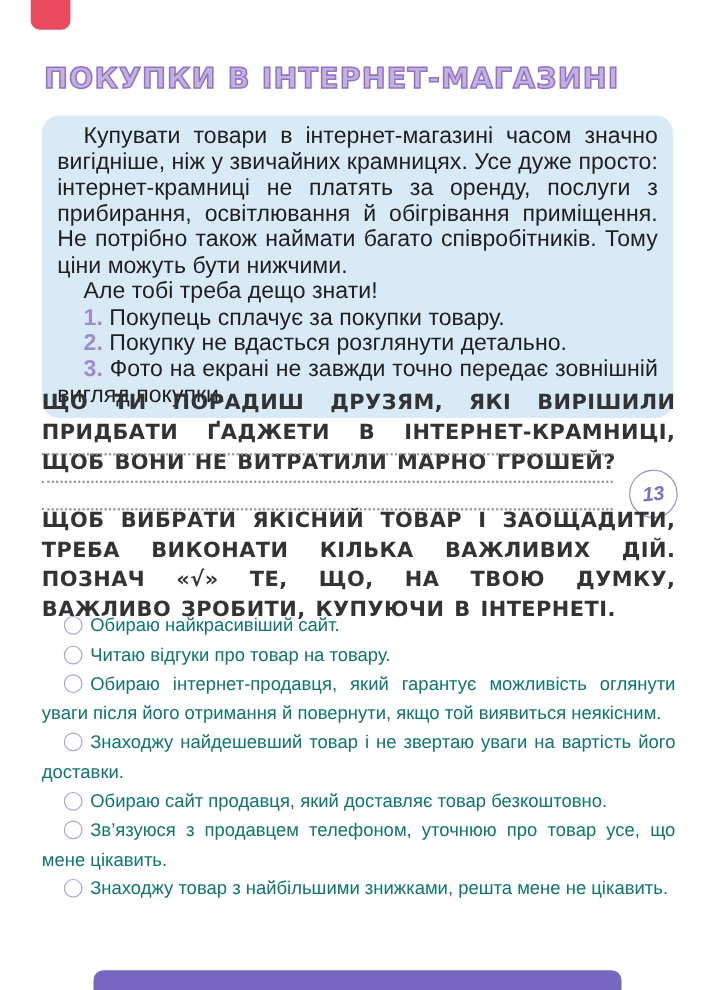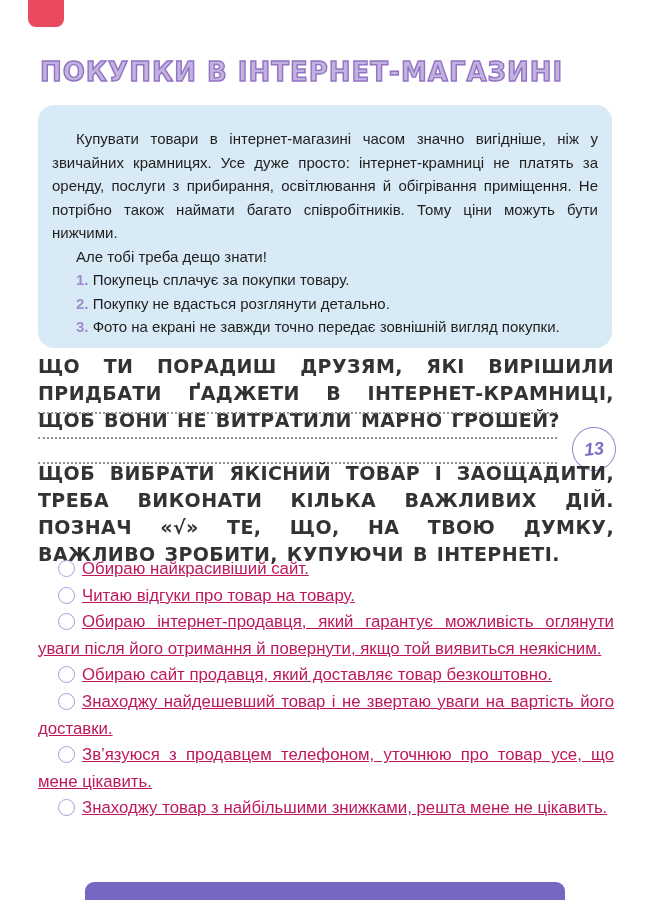--- a/index.html
+++ b/index.html
@@ -16,22 +16,22 @@
   .title{position:absolute;left:40px;top:57px;width:574px;
          font-family:"DejaVu Sans", sans-serif;
          font-size:26px;font-weight:bold;letter-spacing:1px;
          color:#9273c4;white-space:nowrap;}
   @supports (-webkit-text-stroke: 1px #000){
     .title{color:#c3b1e0;-webkit-text-stroke:1.4px #9273c4;}
   }
 
   .intro-box{position:absolute;left:38px;top:105px;width:546px;
              background:#d8eaf6;border-radius:16px;
-             padding:22px 14px 9px 14px;
-             font-size:15px;line-height:23.5px;color:#1f1f1f;
+             padding:7px 14px 9px 14px;
+             font-size:21px;line-height:23.5px;color:#1f1f1f;
              text-align:justify;}
   .intro-box p{margin:0;text-indent:24px;}
   .intro-box .num-item{text-indent:24px;}
   .num-badge{color:#a08ccd;font-weight:bold;}
 
   .task-heading{position:absolute;width:576px;left:38px;
                 font-family:"DejaVu Sans", sans-serif;
                 font-size:19px;font-weight:bold;color:#333;
                 line-height:27px;letter-spacing:.4px;word-spacing:2px;
                 text-align:justify;}
@@ -42,21 +42,21 @@
           border-bottom:2.5px dotted #8d939b;}
   .dl1{top:412px;} .dl2{top:437px;} .dl3{top:462px;}
 
   .page-circle{position:absolute;left:572px;top:427px;width:44px;height:44px;
                border:1.6px solid #9586cb;border-radius:50%;
                box-sizing:border-box;display:flex;align-items:center;justify-content:center;
                color:#7f6ec5;font-size:18px;font-style:italic;font-weight:bold;
                transform:rotate(-6deg);background:#fff;}
 
   .checklist{position:absolute;left:38px;top:556px;width:576px;
-             font-size:16.8px;line-height:26.6px;color:#be185d;text-align:justify;text-decoration:underline;}
+             font-size:16.8px;line-height:26.6px;color:#0f766e;text-align:justify;}
   .opt{text-indent:20px;margin:0;}
   .chk{display:inline-block;width:15px;height:15px;border:1.8px solid #a79ed8;
        border-radius:50%;background:#fff;margin-right:7px;vertical-align:-3px;}
 </style>
 </head>
 <body>
 
 <div class="page">
 
   <div class="red-tab"></div>
@@ -93,23 +93,23 @@
   <div class="task-heading q2">ЩОБ ВИБРАТИ ЯКІСНИЙ ТОВАР І ЗАОЩАДИТИ, ТРЕБА ВИКОНАТИ КІЛЬКА ВАЖЛИВИХ ДІЙ. ПОЗНАЧ «√» ТЕ, ЩО, НА ТВОЮ ДУМКУ, ВАЖЛИВО ЗРОБИТИ, КУПУЮЧИ В ІНТЕРНЕТІ.</div>
 
   <div class="checklist">
 
       <div class="opt"><span class="chk"></span><span>Обираю найкрасивіший сайт.</span></div>
 
       <div class="opt"><span class="chk"></span><span>Читаю відгуки про товар на товару.</span></div>
 
       <div class="opt"><span class="chk"></span><span>Обираю інтернет-продавця, який гарантує можливість оглянути уваги після його отримання й повернути, якщо той виявиться неякісним.</span></div>
 
+      <div class="opt"><span class="chk"></span><span>Знаходжу найдешевший товар і не звертаю уваги на вартість його доставки.</span></div>
+
       <div class="opt"><span class="chk"></span><span>Обираю сайт продавця, який доставляє товар безкоштовно.</span></div>
-
-      <div class="opt"><span class="chk"></span><span>Знаходжу найдешевший товар і не звертаю уваги на вартість його доставки.</span></div>
 
       <div class="opt"><span class="chk"></span><span>Зв’язуюся з продавцем телефоном, уточнюю про товар усе, що мене цікавить.</span></div>
 
       <div class="opt"><span class="chk"></span><span>Знаходжу товар з найбільшими знижками, решта мене не цікавить.</span></div>
     </div>
 
   <div class="bottom-bar"></div>
 
 </div>
 

